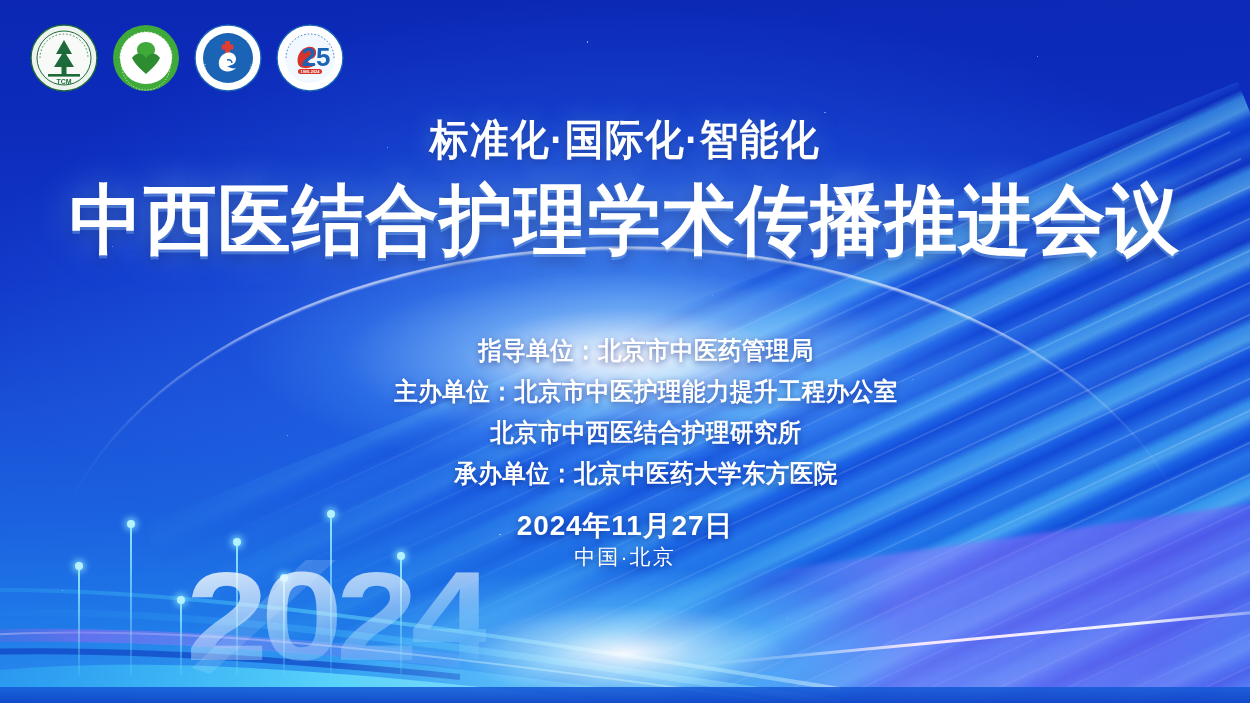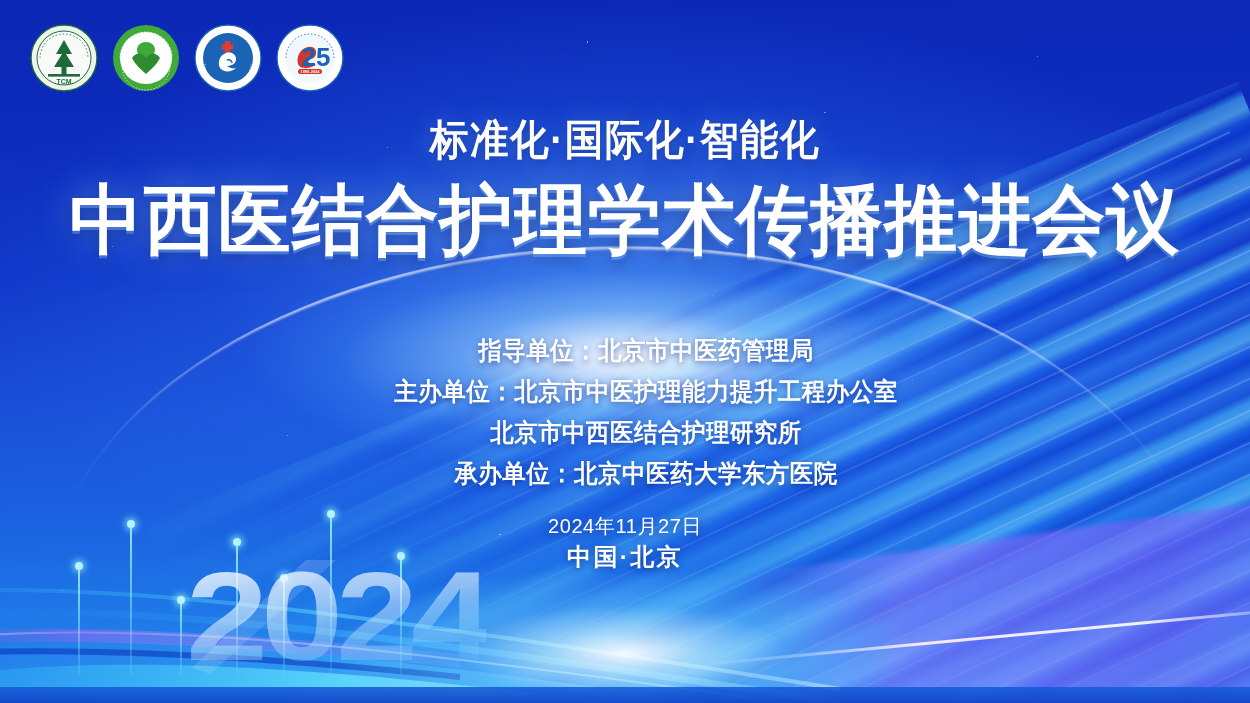--- a/index.html
+++ b/index.html
@@ -207,26 +207,26 @@
     letter-spacing:.02em;
     transform:scaleX(.94);
     text-shadow:0 2px 7px rgba(8,30,120,.6);
   }
 
   .meta-block {
     position:absolute; left:0; right:0; top:510px;
     text-align:center; color:#ffffff;
   }
   .meta-date {
-    font-size:20px; font-weight:400; line-height:32px;
+    font-size:28px; font-weight:700; line-height:32px;
     letter-spacing:.03em;
     text-shadow:0 2px 7px rgba(8,30,120,.6);
   }
   .meta-place {
-    font-size:24px; font-weight:700; line-height:30px;
+    font-size:21px; font-weight:400; line-height:30px;
     letter-spacing:.1em;
     text-shadow:0 2px 7px rgba(8,30,120,.6);
   }
 </style>
 </head>
 <body>
 
 <div id="stage">
 
   <div class="layer stars"></div>

